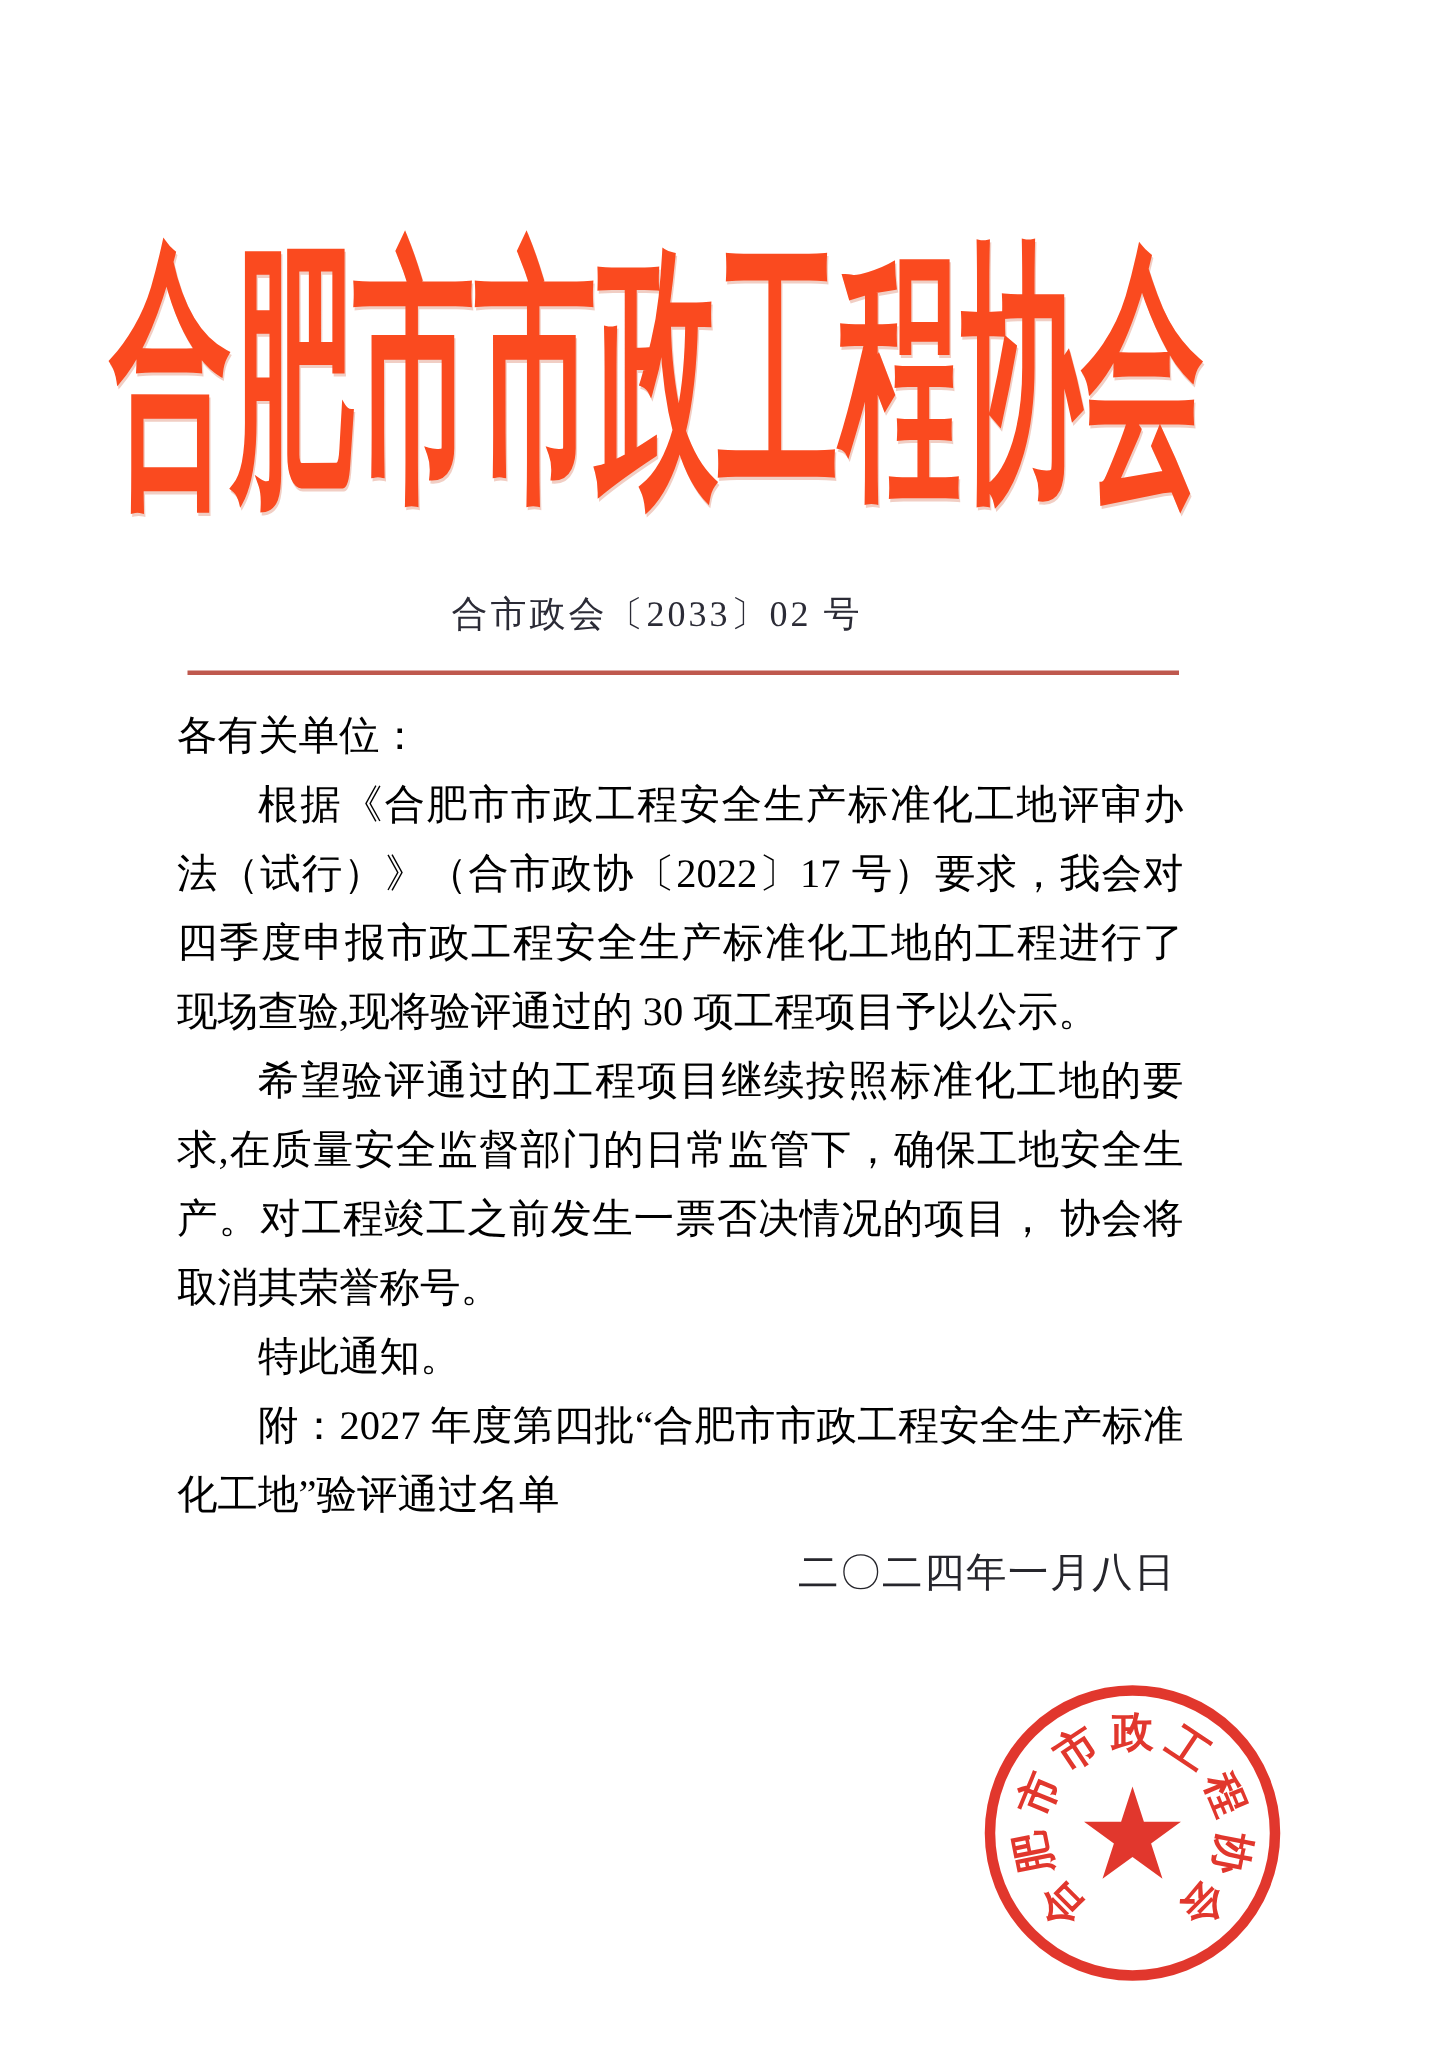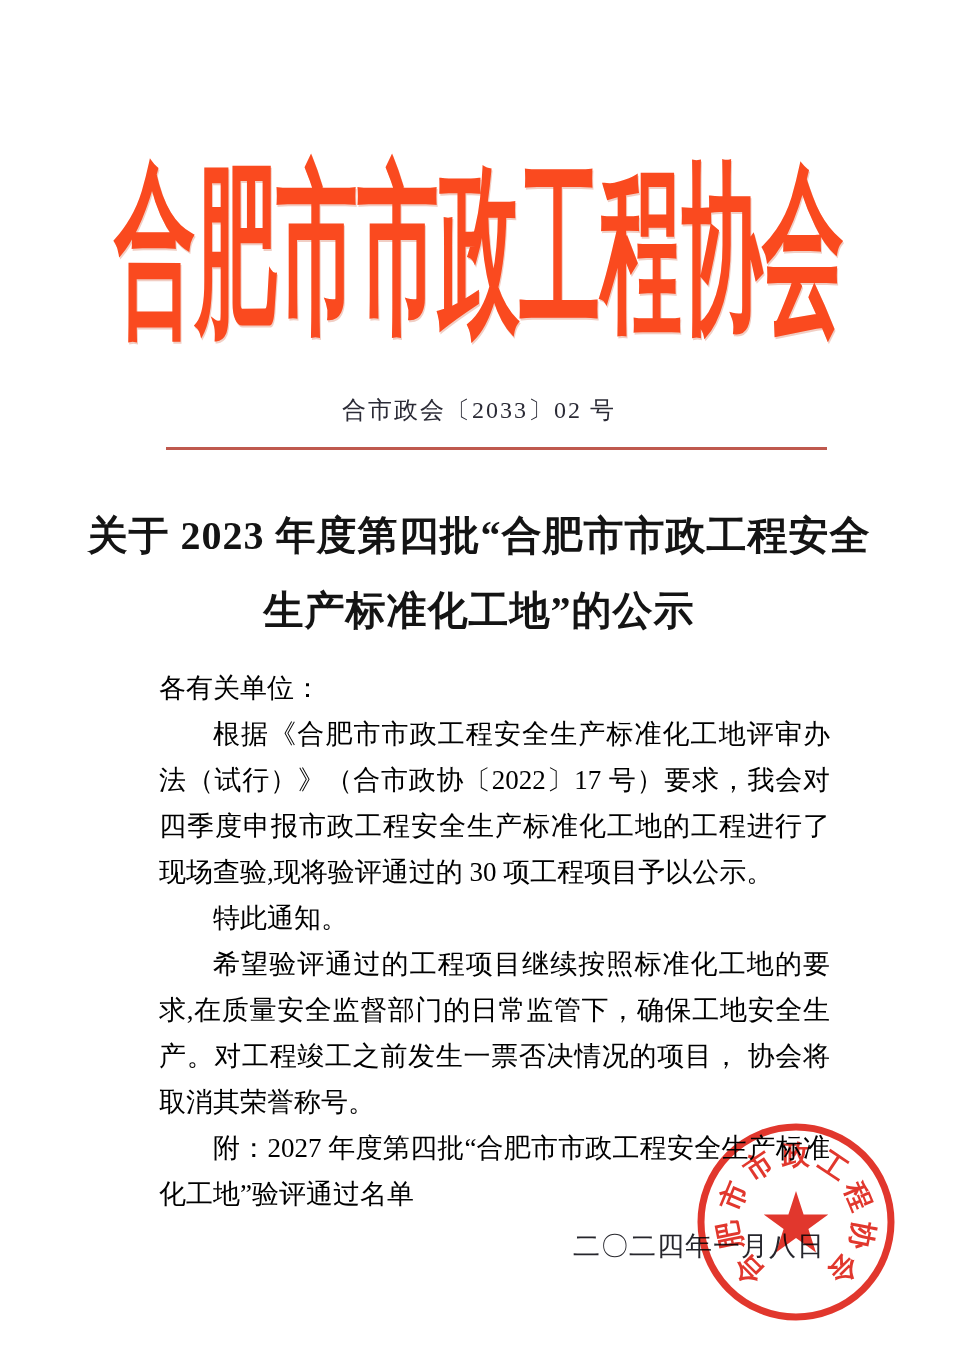--- a/index.html
+++ b/index.html
@@ -7,21 +7,20 @@
   body {
     font-family: "Liberation Serif", "DejaVu Serif", serif;
     width: 965px;
   }
   .page {
     position: relative;
     width: 876px;
     height: 1364px;
     background: #ffffff;
     overflow: hidden;
-    margin-left: 41px;
   }
   
   .masthead-wrap {
     margin-top: 158px;
     height: 192px;
     display: flex;
     justify-content: center;
     align-items: flex-start;
     overflow: visible;
   }
@@ -105,30 +104,26 @@
 <div class="page">
 
   <div class="masthead-wrap">
     <span class="masthead">合肥市市政工程协会</span>
   </div>
 
   <div class="doc-no">合市政会〔2033〕02 号</div>
 
   <hr class="red-rule">
 
-  <h1 class="title">
-    <span>关于 2023 年度第四批“合肥市市政工程安全</span><br>
-    <span>生产标准化工地”的公示</span>
-  </h1>
 
   <div class="body-text">
     <p class="no-indent">各有关单位：</p>
     <p>根据《合肥市市政工程安全生产标准化工地评审办法（试行）》（合市政协〔2022〕17 号）要求，我会对四季度申报市政工程安全生产标准化工地的工程进行了现场查验,现将验评通过的 30 项工程项目予以公示。</p>
+    <p>希望验评通过的工程项目继续按照标准化工地的要求,在质量安全监督部门的日常监管下，确保工地安全生产。对工程竣工之前发生一票否决情况的项目， 协会将取消其荣誉称号。</p>
     <p>特此通知。</p>
-    <p>希望验评通过的工程项目继续按照标准化工地的要求,在质量安全监督部门的日常监管下，确保工地安全生产。对工程竣工之前发生一票否决情况的项目， 协会将取消其荣誉称号。</p>
     <p>附：2027 年度第四批“合肥市市政工程安全生产标准化工地”验评通过名单</p>
   </div>
 
   <div class="date-line">二〇二四年一月八日</div>
 
   <svg class="seal" viewBox="0 0 204 204">
     <circle cx="102" cy="102" r="95" fill="none" stroke-width="7" stroke="#e02a1f"></circle>
     <polygon points="102,71 109.6,94.5 134.3,94.5 114.4,109 122,132.5 102,118 82,132.5 89.6,109 69.7,94.5 94.4,94.5" fill="#e02a1f"></polygon>
     <g fill="#e02a1f">
       <text x="102" y="44" transform="rotate(-135 102 102)">合</text>

